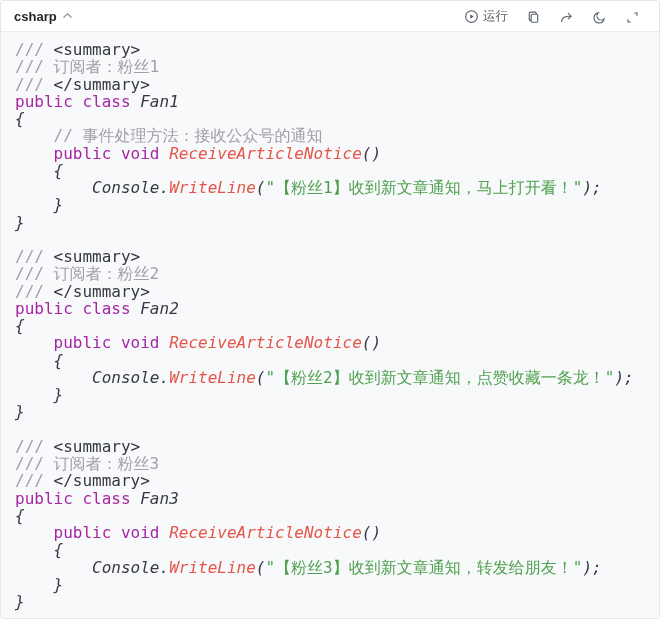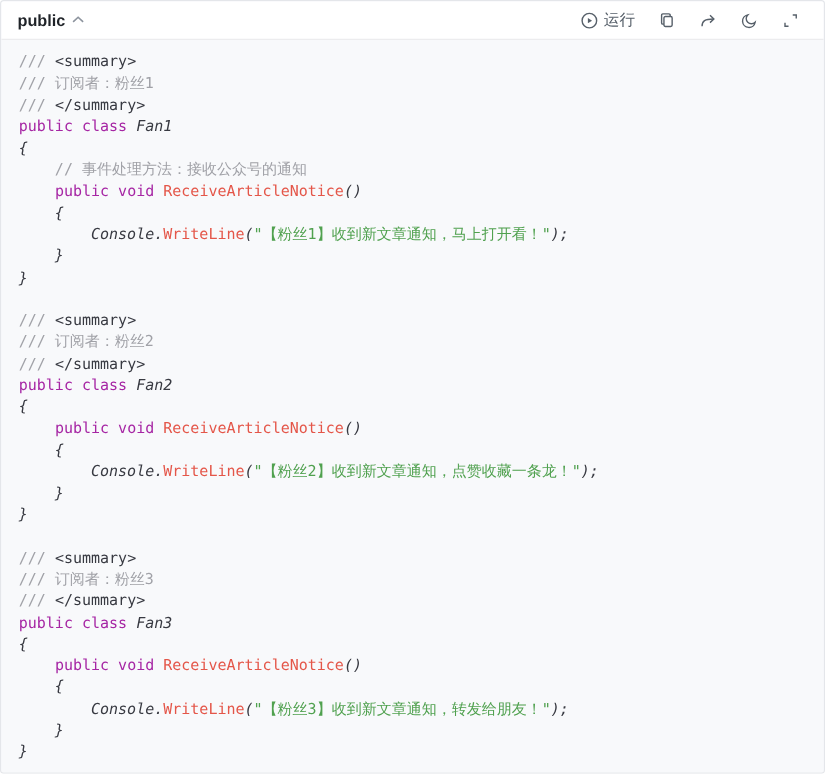--- a/index.html
+++ b/index.html
@@ -19,53 +19,53 @@
   .cb-header{
     height:31px; flex:0 0 31px;
     background:var(--c-header_bg);
     border-bottom:1px solid #ececee;
     display:flex; align-items:center; justify-content:space-between;
     padding:0 13px;
   }
   .lang-toggle{display:flex; align-items:center; gap:5px; cursor:pointer;}
   .lang-label{font-size:13px; font-weight:bold; color:#1f2328;}
   .chev{color:#8d949e; display:flex; align-items:center;}
-  .actions{display:flex; align-items:center; gap:0;}
+  .actions{display:flex; align-items:flex-end; gap:0;}
   .act-btn{
     background:none; border:none; cursor:pointer;
     display:flex; align-items:center; gap:4px;
     color:var(--c-icon); padding:3px 6px; margin-left:6px;
     font-family:"Liberation Sans", sans-serif;
   }
   .act-btn svg{display:block;}
   .run-label{font-size:12.5px; color:var(--c-icon);}
   .code-area{
     flex:1 1 auto;
     padding:9px 14px 8px 14px;
     font-family:"DejaVu Sans Mono", monospace;
-    font-size:12px; line-height:17.25px;
+    font-size:16px; line-height:17.25px;
     color:var(--c-plain);
     background:var(--c-code_bg);
     overflow:hidden;
   }
   .code-line{height:17.25px; white-space:pre;}
   .tok-cm{color:var(--c-comment);}
   .tok-dt{color:var(--c-doctag);}
   .tok-kw{color:var(--c-keyword);}
-  .tok-fn{color:var(--c-function);}
+  .tok-fn{color:var(--c-function);font-style:italic;}
   .tok-st{color:var(--c-string);}
   .tok-pl{color:var(--c-plain);font-style:italic;}
 </style>
 </head>
 <body>
 
 <div class="code-block">
   <div class="cb-header">
     <div class="lang-toggle">
-      <span class="lang-label">public</span>
+      <span class="lang-label">csharp</span>
       <span class="chev">
         <svg width="11" height="8" viewBox="0 0 11 8" fill="none" stroke="currentColor" stroke-width="1.3">
           <path d="M1.5 5.5 L5.5 1.8 L9.5 5.5"></path>
         </svg>
       </span>
     </div>
     <div class="actions">
       <button class="act-btn">
         <span>
           <svg width="15" height="15" viewBox="0 0 16 16" fill="none" stroke="currentColor" stroke-width="1.2">

